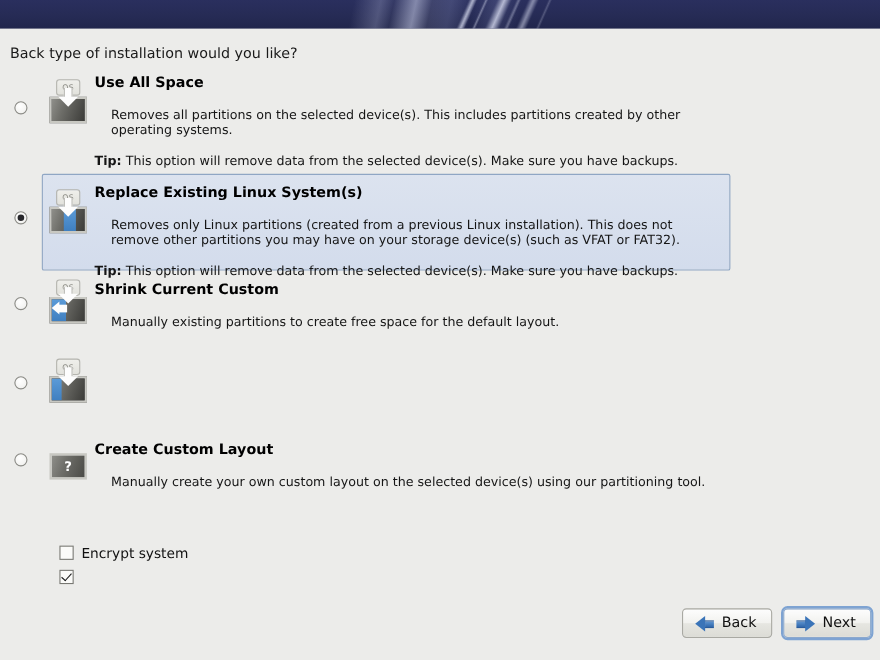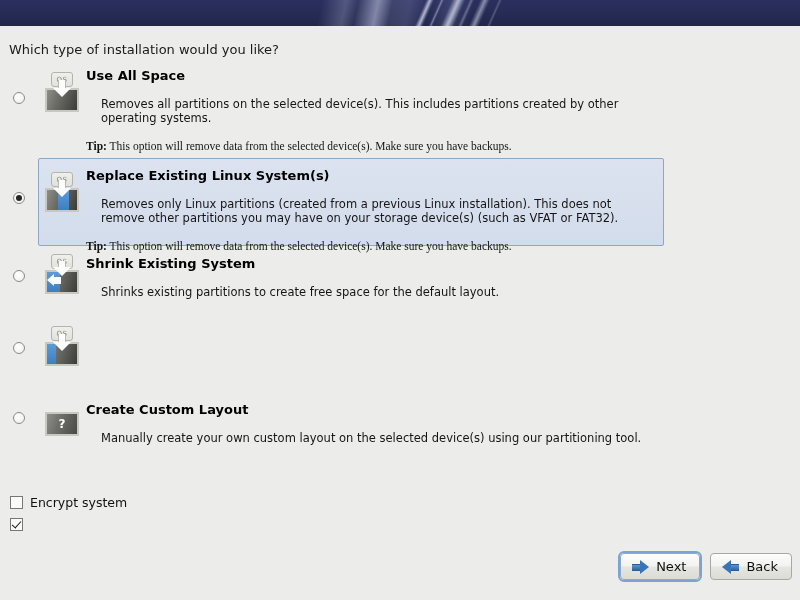--- a/index.html
+++ b/index.html
@@ -135,21 +135,20 @@
     font-size: 11.5px;
     line-height: 13.5px;
     color: #151515;
     margin: 15px;
   }
   .option-tip {
     font-size: 11.5px;
     line-height: 13.5px;
     color: #151515;
     margin: 12px 0 0 0;
-    font-family: Liberation Serif, serif;
   }
   .option-tip .tip-label { font-weight: bold; }
 
   
   .disk-icon {
     position: relative;
     width: 38px;
     height: 42px;
   }
   .disk-icon .os-box {
@@ -248,20 +247,21 @@
   
   #checkbox-group {
     position: absolute;
     left: 10px;
     top: 491px;
   }
   .checkbox-row {
     display: flex;
     align-items: center;
     height: 22px;
+    margin-left: 44px;
   }
   .checkbox {
     width: 13px;
     height: 13px;
     border: 1px solid #787873;
     background: #fbfbf9;
     box-sizing: border-box;
     margin-right: 7px;
     position: relative;
     flex: 0 0 13px;
@@ -349,21 +349,21 @@
 
 <div id="header-banner">
   <div class="streak" style="left:420px; width:7px;"></div>
   <div class="streak" style="left:434px; width:3px; opacity:.6;"></div>
   <div class="streak" style="left:446px; width:12px;"></div>
   <div class="streak" style="left:463px; width:4px; opacity:.5;"></div>
   <div class="streak" style="left:474px; width:9px; opacity:.7;"></div>
   <div class="streak" style="left:492px; width:3px; opacity:.35;"></div>
 </div>
 
-<div id="page-question">Which type of installation would you like?</div>
+<div id="page-question">Back type of installation would you like?</div>
 
 <div id="options-list">
 
   <div class="option-row" style="height:86px;">
     <div class="radio-wrap">
       <span class="radio"></span>
     </div>
     <div class="icon-wrap">
       <div class="disk-icon">
         <div class="os-box">OS</div>
@@ -423,22 +423,22 @@
             <div class="shaft" style="height:7px;"></div>
             <div class="head" style="top:6px;"></div>
           </div>
         <div class="arrow-left">
             <div class="shaft"></div>
             <div class="head"></div>
           </div>
       </div>
     </div>
     <div class="text-wrap" style="padding-top:4px;">
-      <p class="option-title">Shrink Existing System</p>
-      <p class="option-desc">Shrinks existing partitions to create free space for the default layout.</p>
+      <p class="option-title">Shrink Current Custom</p>
+      <p class="option-desc">Manually existing partitions to create free space for the default layout.</p>
     </div>
   </div>
 
   <div class="option-row" style="height:68px;">
     <div class="radio-wrap" style="padding-top:20px;">
       <span class="radio"></span>
     </div>
     <div class="icon-wrap" style="padding-top:4px;">
       <div class="disk-icon">
         <div class="os-box">OS</div>
@@ -475,27 +475,27 @@
   <div class="checkbox-row">
     <span class="checkbox"></span>
     <span class="checkbox-label">Encrypt system</span>
   </div>
   <div class="checkbox-row">
     <span class="checkbox checked"></span>
   </div>
 </div>
 
 <div id="footer-buttons">
+  <div class="nav-button">
+    <span class="arrow-glyph left">
+        <span class="a-shaft"></span>
+        <span class="a-head"></span>
+      </span>
+    <span>Back</span>
+  </div>
   <div class="nav-button focused">
     <span class="arrow-glyph right">
         <span class="a-shaft"></span>
         <span class="a-head"></span>
       </span>
     <span>Next</span>
   </div>
-  <div class="nav-button">
-    <span class="arrow-glyph left">
-        <span class="a-shaft"></span>
-        <span class="a-head"></span>
-      </span>
-    <span>Back</span>
-  </div>
 </div>
 
 </body></html>

